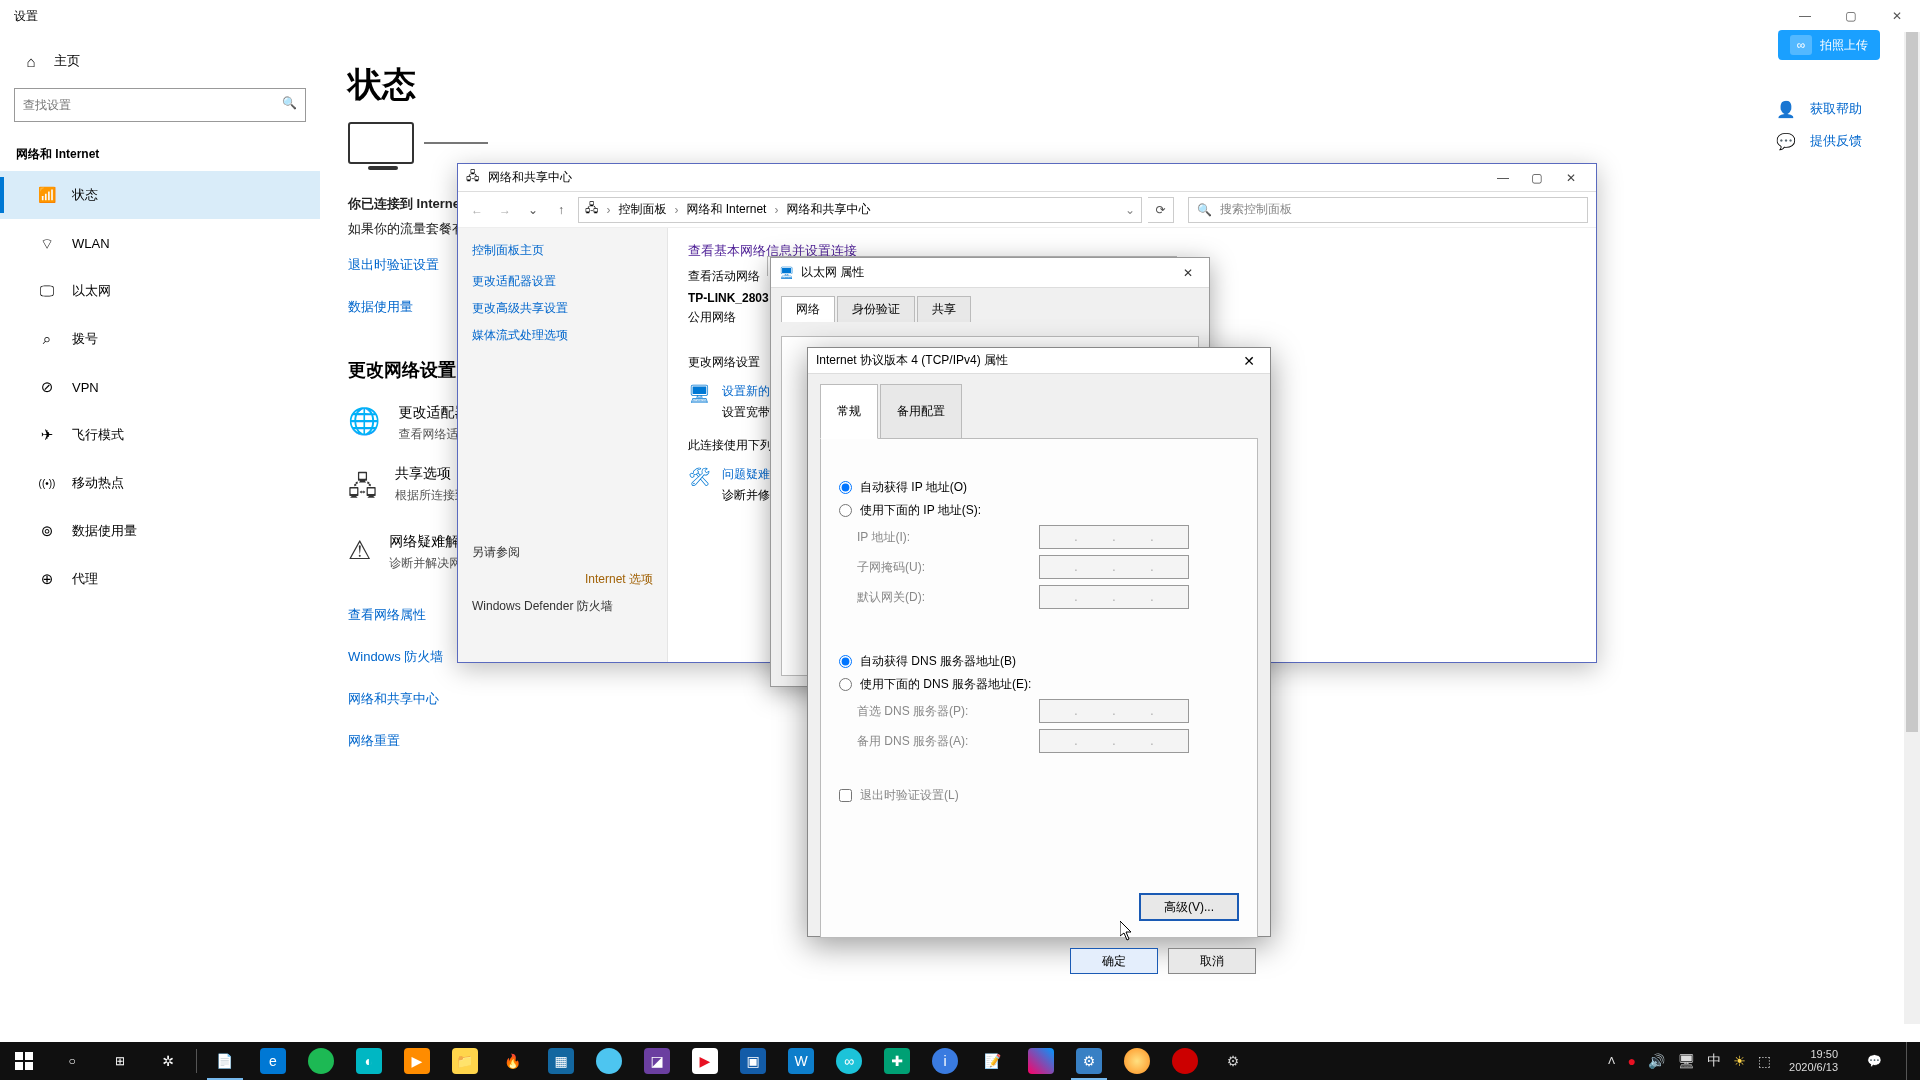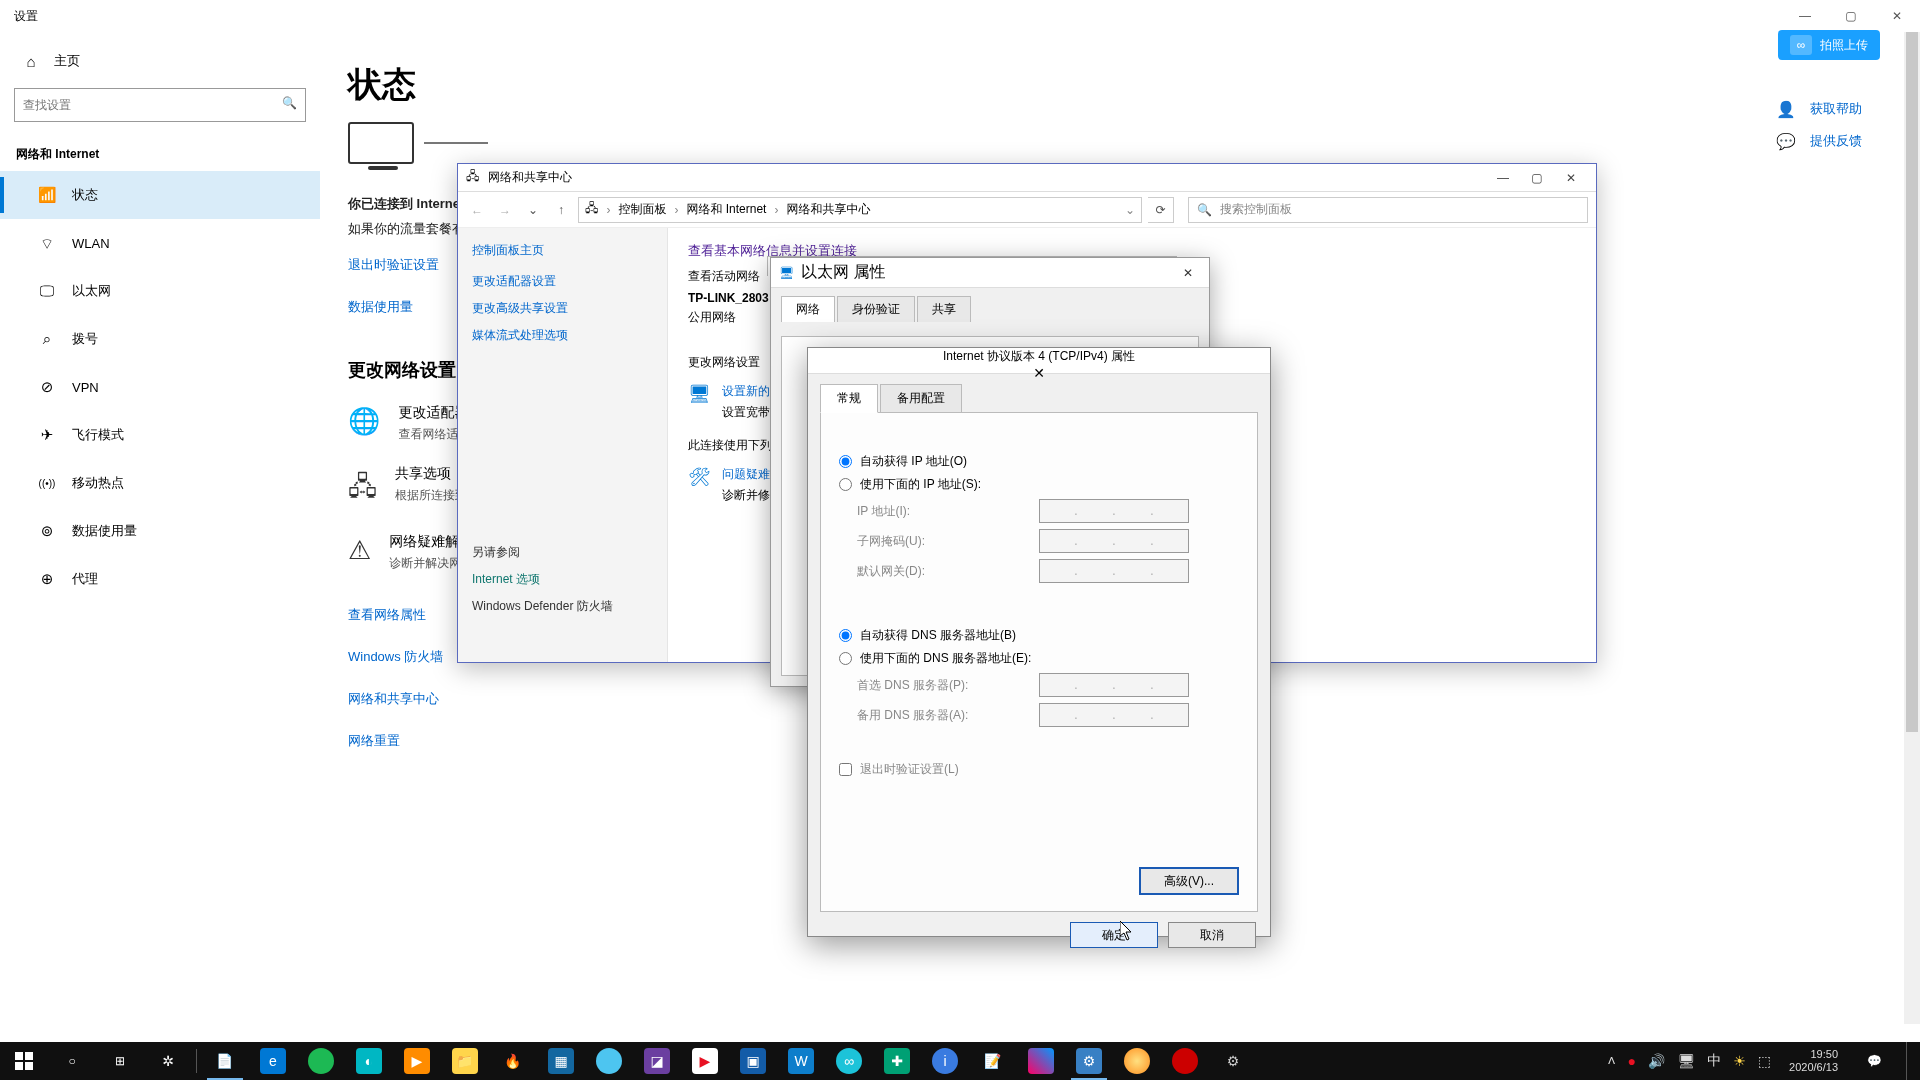--- a/index.html
+++ b/index.html
@@ -74,34 +74,34 @@
 .ncs-main .sub { font-size:12px; margin:4px 0;}
 .ncs-main .tp { font-size:12px; font-weight:600; margin-top:6px;}
 .ncs-main .irow { display:flex; gap:10px; align-items:flex-start; margin:12px 0;}
 .ncs-main .irow .ii{ width:24px; font-size:18px; color:#0078d4;}
 .ncs-main .irow .il{ font-size:12px; color:#0066cc;}
 
 
 .eth-dialog { position:absolute; left:770px; top:257px; width:440px; height:430px; background:#f0f0f0; border:1px solid #999; box-shadow:0 6px 24px rgba(0,0,0,0.35);}
 .eth-title { height:30px; display:flex; align-items:center; padding:0 8px; border-bottom:1px solid #ddd; background:#fff;}
 .eth-title .eicon{ width:16px; color:#0078d4; font-size:12px;}
-.eth-title .etxt { flex:1; padding-left:6px; font-size:16px;}
+.eth-title .etxt { flex:1; padding-left:6px; font-size:12px;}
 .eth-title .cls { width:26px; text-align:center; color:#333;}
 .eth-tabs { display:flex; padding:8px 10px 14px 10px; gap:2px;}
 .eth-tab { padding:4px 14px; font-size:12px; border:1px solid #bbb; border-bottom:0; background:#fff;}
 .eth-tab.inactive { background:#e8e8e8;}
 .eth-inner { margin:0 10px 10px 10px; height:340px; background:#fff; border:1px solid #bbb;}
 
 
 .ip-dialog { position:absolute; left:807px; top:347px; width:464px; height:590px; background:#f0f0f0; border:1px solid #888; box-shadow:0 8px 30px rgba(0,0,0,0.4);}
-.ip-title { height:26px; display:flex; align-items:center; padding:0 8px; background:#fff; border-bottom:1px solid #ddd;flex-direction:column;}
+.ip-title { height:26px; display:flex; align-items:center; padding:0 8px; background:#fff; border-bottom:1px solid #ddd;}
 .ip-title .itxt { flex:1; font-size:12px;}
 .ip-title .cls { width:26px; text-align:center; font-size:14px;}
 .ip-tabs { display:flex; gap:2px; padding:10px 12px 0 12px;}
-.ip-tab { padding:5px 16px; font-size:12px; border:1px solid #bbb; background:#fff;}
+.ip-tab { padding:18px 16px; font-size:12px; border:1px solid #bbb; background:#fff;}
 .ip-tab.active { border-bottom:1px solid #fff; position:relative; z-index:2;}
 .ip-tab.inactive { background:#e8e8e8;}
 .ip-panel { margin:-1px 12px 0 12px; background:#fdfdfd; border:1px solid #bbb; height:500px; padding:16px 18px; position:relative;}
 .ip-desc { font-size:12px; line-height:1.6; color:#222; margin-bottom:14px;}
 .grp { margin:8px 0 18px 0; padding:10px 0;}
 .rline { display:flex; align-items:center; gap:8px; margin:6px 0; font-size:12px;}
 .rline input[type=radio]{ width:13px; height:13px;}
 .fld { display:flex; align-items:center; margin:6px 0;}
 .fld label { width:200px; font-size:12px; color:#888; padding-left:18px;}
 .ip-input { width:150px; height:24px; border:1px solid #999; background:#f4f4f4; display:flex;}
@@ -308,21 +308,21 @@
     </div>
   </div>
   <div class="ncs-body">
     <div class="ncs-left">
       <div class="lhead">控制面板主页</div>
       <a class="llink">更改适配器设置</a>
       <a class="llink">更改高级共享设置</a>
       <a class="llink">媒体流式处理选项</a>
       <div class="divider"></div>
       <div class="lplain">另请参阅</div>
-      <a class="llink" style="color:#0f766e;">Internet 选项</a>
+      <a class="llink" style="color:#a16207;text-align:right;">Internet 选项</a>
       <a class="llink" style="color:#333;">Windows Defender 防火墙</a>
     </div>
     <div class="ncs-main">
       <div class="big">查看基本网络信息并设置连接</div>
       <div class="sub">查看活动网络</div>
       <div class="tp">TP-LINK_2803</div>
       <div class="sub">公用网络</div>
       <div style="height:20px;"></div>
       <div class="sub">更改网络设置</div>
       <div class="irow">

